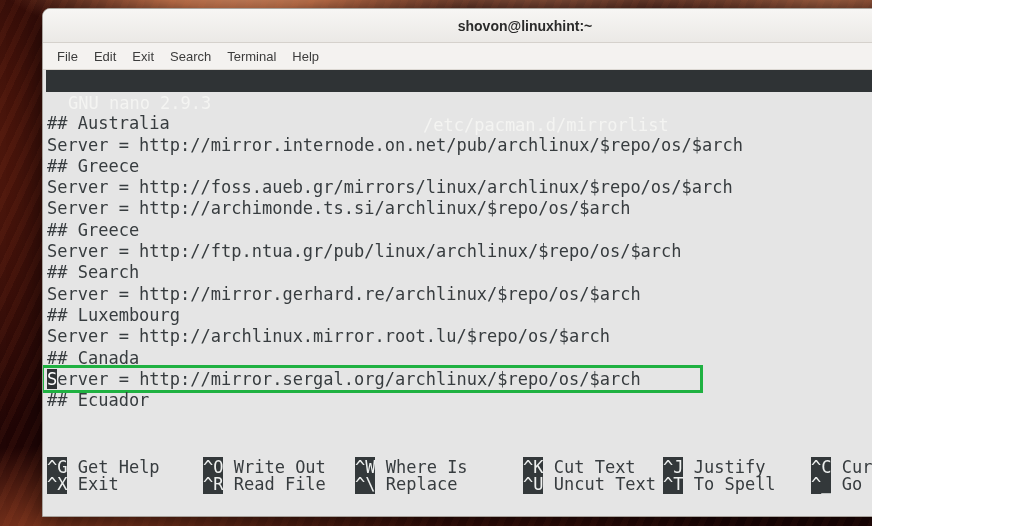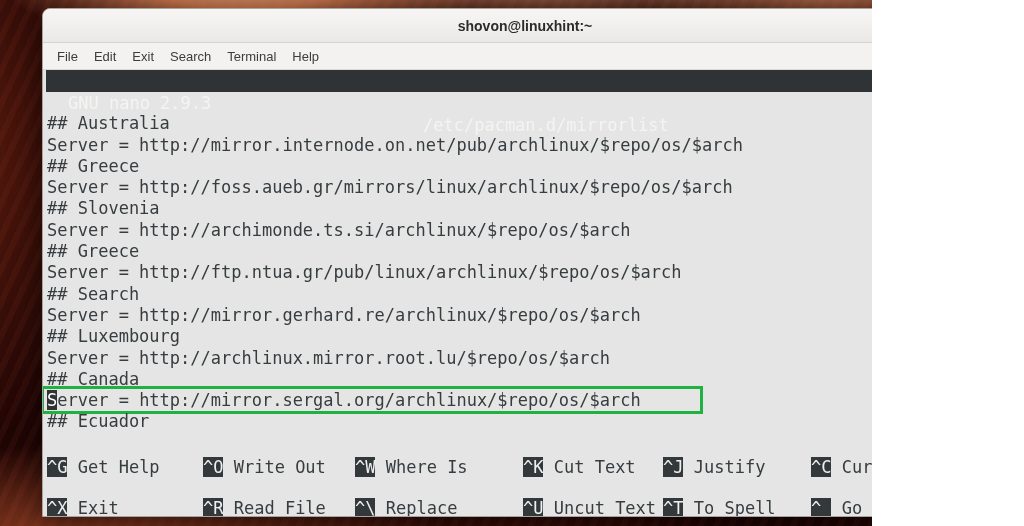--- a/index.html
+++ b/index.html
@@ -59,21 +59,21 @@
   .edit-area{position:absolute;top:22px;left:4px;right:16px;}
   .line{height:21.3px;white-space:pre;position:relative;}
   .cursor{background:#2f3335;color:#ffffff;}
   .annotation-box{
     position:absolute;left:-6px;top:-4px;width:662px;height:28px;
     border:3px solid #1fb141;box-sizing:border-box;pointer-events:none;
   }
 
   .shortcuts-row{position:absolute;left:4px;right:0;height:21.3px;white-space:pre;}
   .shortcuts-row.r1{top:387px;}
-  .shortcuts-row.r2{top:428px;text-align:center;}
+  .shortcuts-row.r2{top:404px;text-align:center;}
   .sc{position:absolute;top:0;white-space:pre;}
   .sc .key{background:#33383a;color:#eef0ef;}
 
   .scrollbar-thumb{
     position:absolute;right:2px;top:3px;bottom:6px;width:8px;border-radius:5px;
     background:linear-gradient(90deg,#b9bdbb,#8f9693);
   }
 </style>
 </head>
 <body>
@@ -100,21 +100,20 @@
         <span class="nano-app-title">GNU nano 2.9.3</span>
         <span class="nano-file-path">/etc/pacman.d/mirrorlist</span>
       </div>
 
       <div class="edit-area" id="edit-area">
           <div class="line"></div>
           <div class="line">## Australia</div>
           <div class="line">Server = http://mirror.internode.on.net/pub/archlinux/$repo/os/$arch</div>
           <div class="line">## Greece</div>
           <div class="line">Server = http://foss.aueb.gr/mirrors/linux/archlinux/$repo/os/$arch</div>
-          <div class="line">## Slovenia</div>
           <div class="line">Server = http://archimonde.ts.si/archlinux/$repo/os/$arch</div>
           <div class="line">## Greece</div>
           <div class="line">Server = http://ftp.ntua.gr/pub/linux/archlinux/$repo/os/$arch</div>
           <div class="line">## Search</div>
           <div class="line">Server = http://mirror.gerhard.re/archlinux/$repo/os/$arch</div>
           <div class="line">## Luxembourg</div>
           <div class="line">Server = http://archlinux.mirror.root.lu/$repo/os/$arch</div>
           <div class="line">## Canada</div>
           <div class="line"><span class="cursor">S</span>erver = http://mirror.sergal.org/archlinux/$repo/os/$arch<div class="annotation-box" style="border-color: rgb(31, 177, 65);"></div></div>
           <div class="line">## Ecuador</div>

